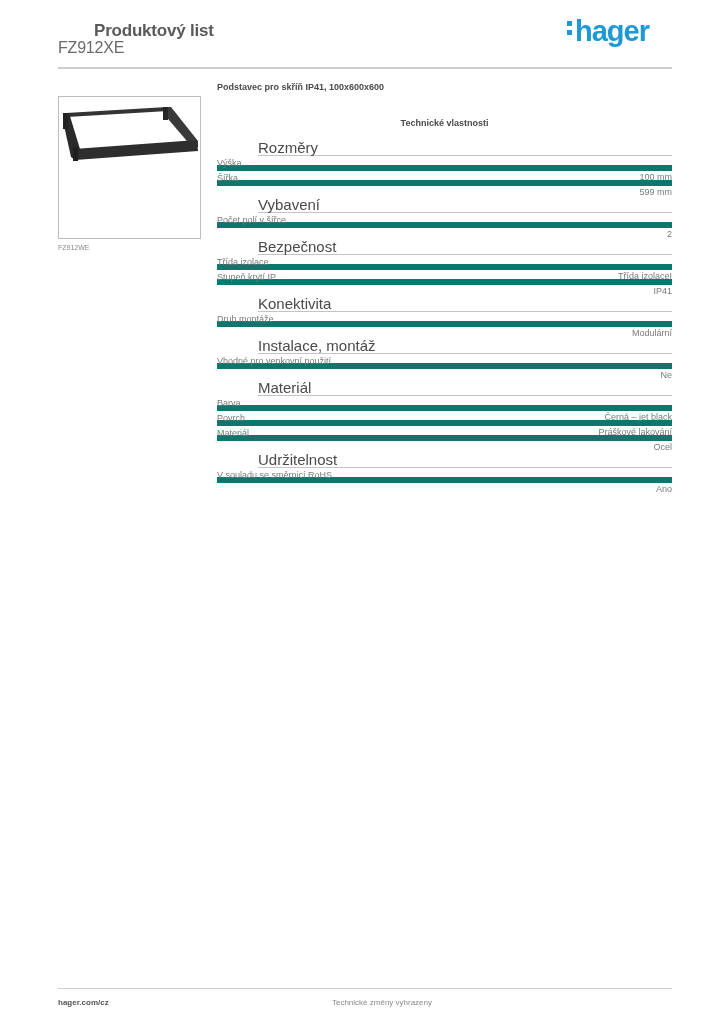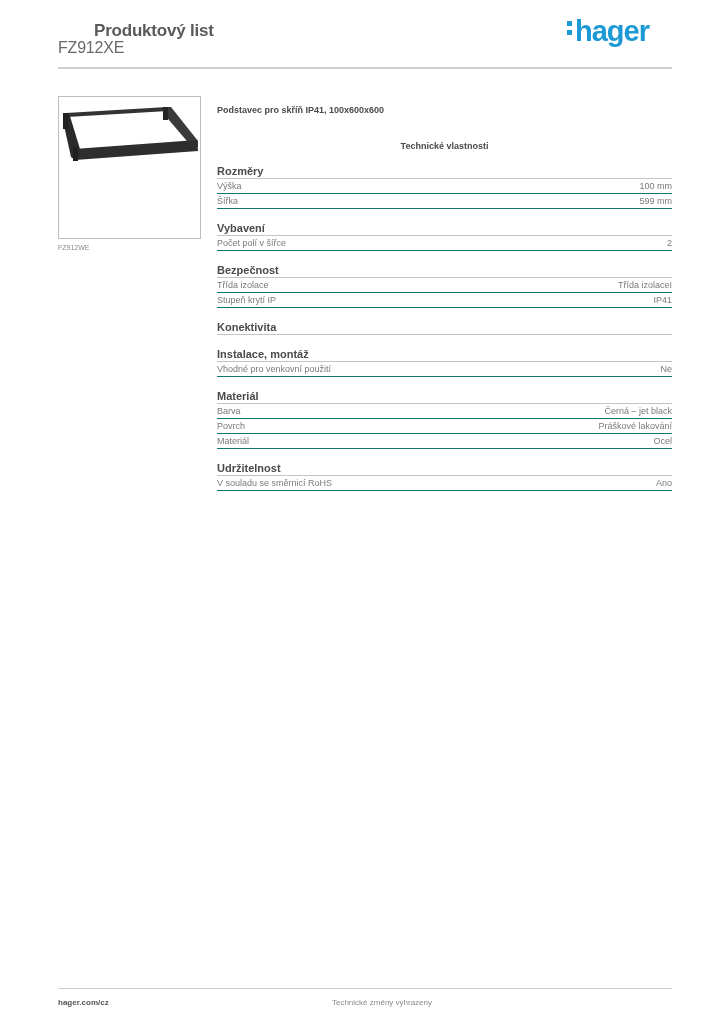--- a/index.html
+++ b/index.html
@@ -12,28 +12,28 @@
   .logo { position: absolute; left: 567px; top: 15px; height: 34px; display: flex; align-items: flex-start; color: #1d9ad6; font-weight: bold; font-size: 29px; letter-spacing: -1px; }
   .logo .colon { display: inline-flex; flex-direction: column; justify-content: space-between; height: 14px; margin-right: 3px; margin-top: 6px; }
   .logo .colon span { display: block; width: 5px; height: 5px; background: #1d9ad6; }
 
   .header-rule { position: absolute; left: 58px; top: 67px; width: 614px; height: 2px; background: #cfcfcf; }
 
   .image-box { position: absolute; left: 58px; top: 96px; width: 143px; height: 143px; border: 1px solid #bdbdbd; background: #fff; }
   .image-box svg { position: absolute; left: 0; top: 0; }
   .image-caption { position: absolute; left: 58px; top: 244px; font-size: 7px; color: #8a8a8a; }
 
-  .content { position: absolute; left: 217px; top: 104px; width: 455px; }
+  .content { position: absolute; left: 217px; top: 81px; width: 455px; }
   .product-desc { font-size: 9px; font-weight: bold; color: #4a4a4a; height: 12px; line-height: 12px; }
   .section-main { font-size: 9px; font-weight: bold; color: #4a4a4a; margin-top: 24px; height: 12px; line-height: 12px; text-align: center; }
 
   .group { margin-top: 13px; }
   .group:first-of-type { margin-top: 14px; }
-  .group-title { font-size: 11px; font-weight: bold; color: #4a4a4a; height: 14px; line-height: 12px; border-bottom: 1.5px solid #c4c4c4; }
-  .row { display: flex; justify-content: space-between; height: 15px; line-height: 14px; font-size: 9px; color: #7a7a7a; border-bottom: 1px solid #0f766e; }
+  .group-title { font-size: 15px; font-weight: normal; color: #4a4a4a; height: 14px; line-height: 12px; border-bottom: 1.5px solid #c4c4c4; margin-left: 41px; }
+  .row { display: flex; justify-content: space-between; height: 15px; line-height: 14px; font-size: 9px; color: #7a7a7a; border-bottom: 6px solid #0f766e; flex-direction: column; }
   .row .val { text-align: right; }
 
   .footer-rule { position: absolute; left: 58px; top: 988px; width: 614px; height: 1px; background: #cfcfcf; }
   .footer-left { position: absolute; left: 58px; top: 998px; font-size: 8px; font-weight: bold; color: #555; }
   .footer-center { position: absolute; left: 0; width: 724px; text-align: center; top: 998px; font-size: 8px; color: #8a8a8a; margin-left: 20px; }
   .footer-right { position: absolute; right: 52px; top: 998px; font-size: 8px; font-weight: bold; color: #555; margin-top: 48px; }
 </style>
 </head>
 <body>
 
@@ -101,20 +101,24 @@
         <span class="val">Třída izolaceI</span>
       </div>
     <div class="row">
         <span>Stupeň krytí IP</span>
         <span class="val">IP41</span>
       </div>
   </div>
 
   <div class="group">
     <div class="group-title">Konektivita</div>
+    <div class="row">
+        <span>Druh montáže</span>
+        <span class="val">Modulární</span>
+      </div>
   </div>
 
   <div class="group">
     <div class="group-title">Instalace, montáž</div>
     <div class="row">
         <span>Vhodné pro venkovní použití</span>
         <span class="val">Ne</span>
       </div>
   </div>
 

